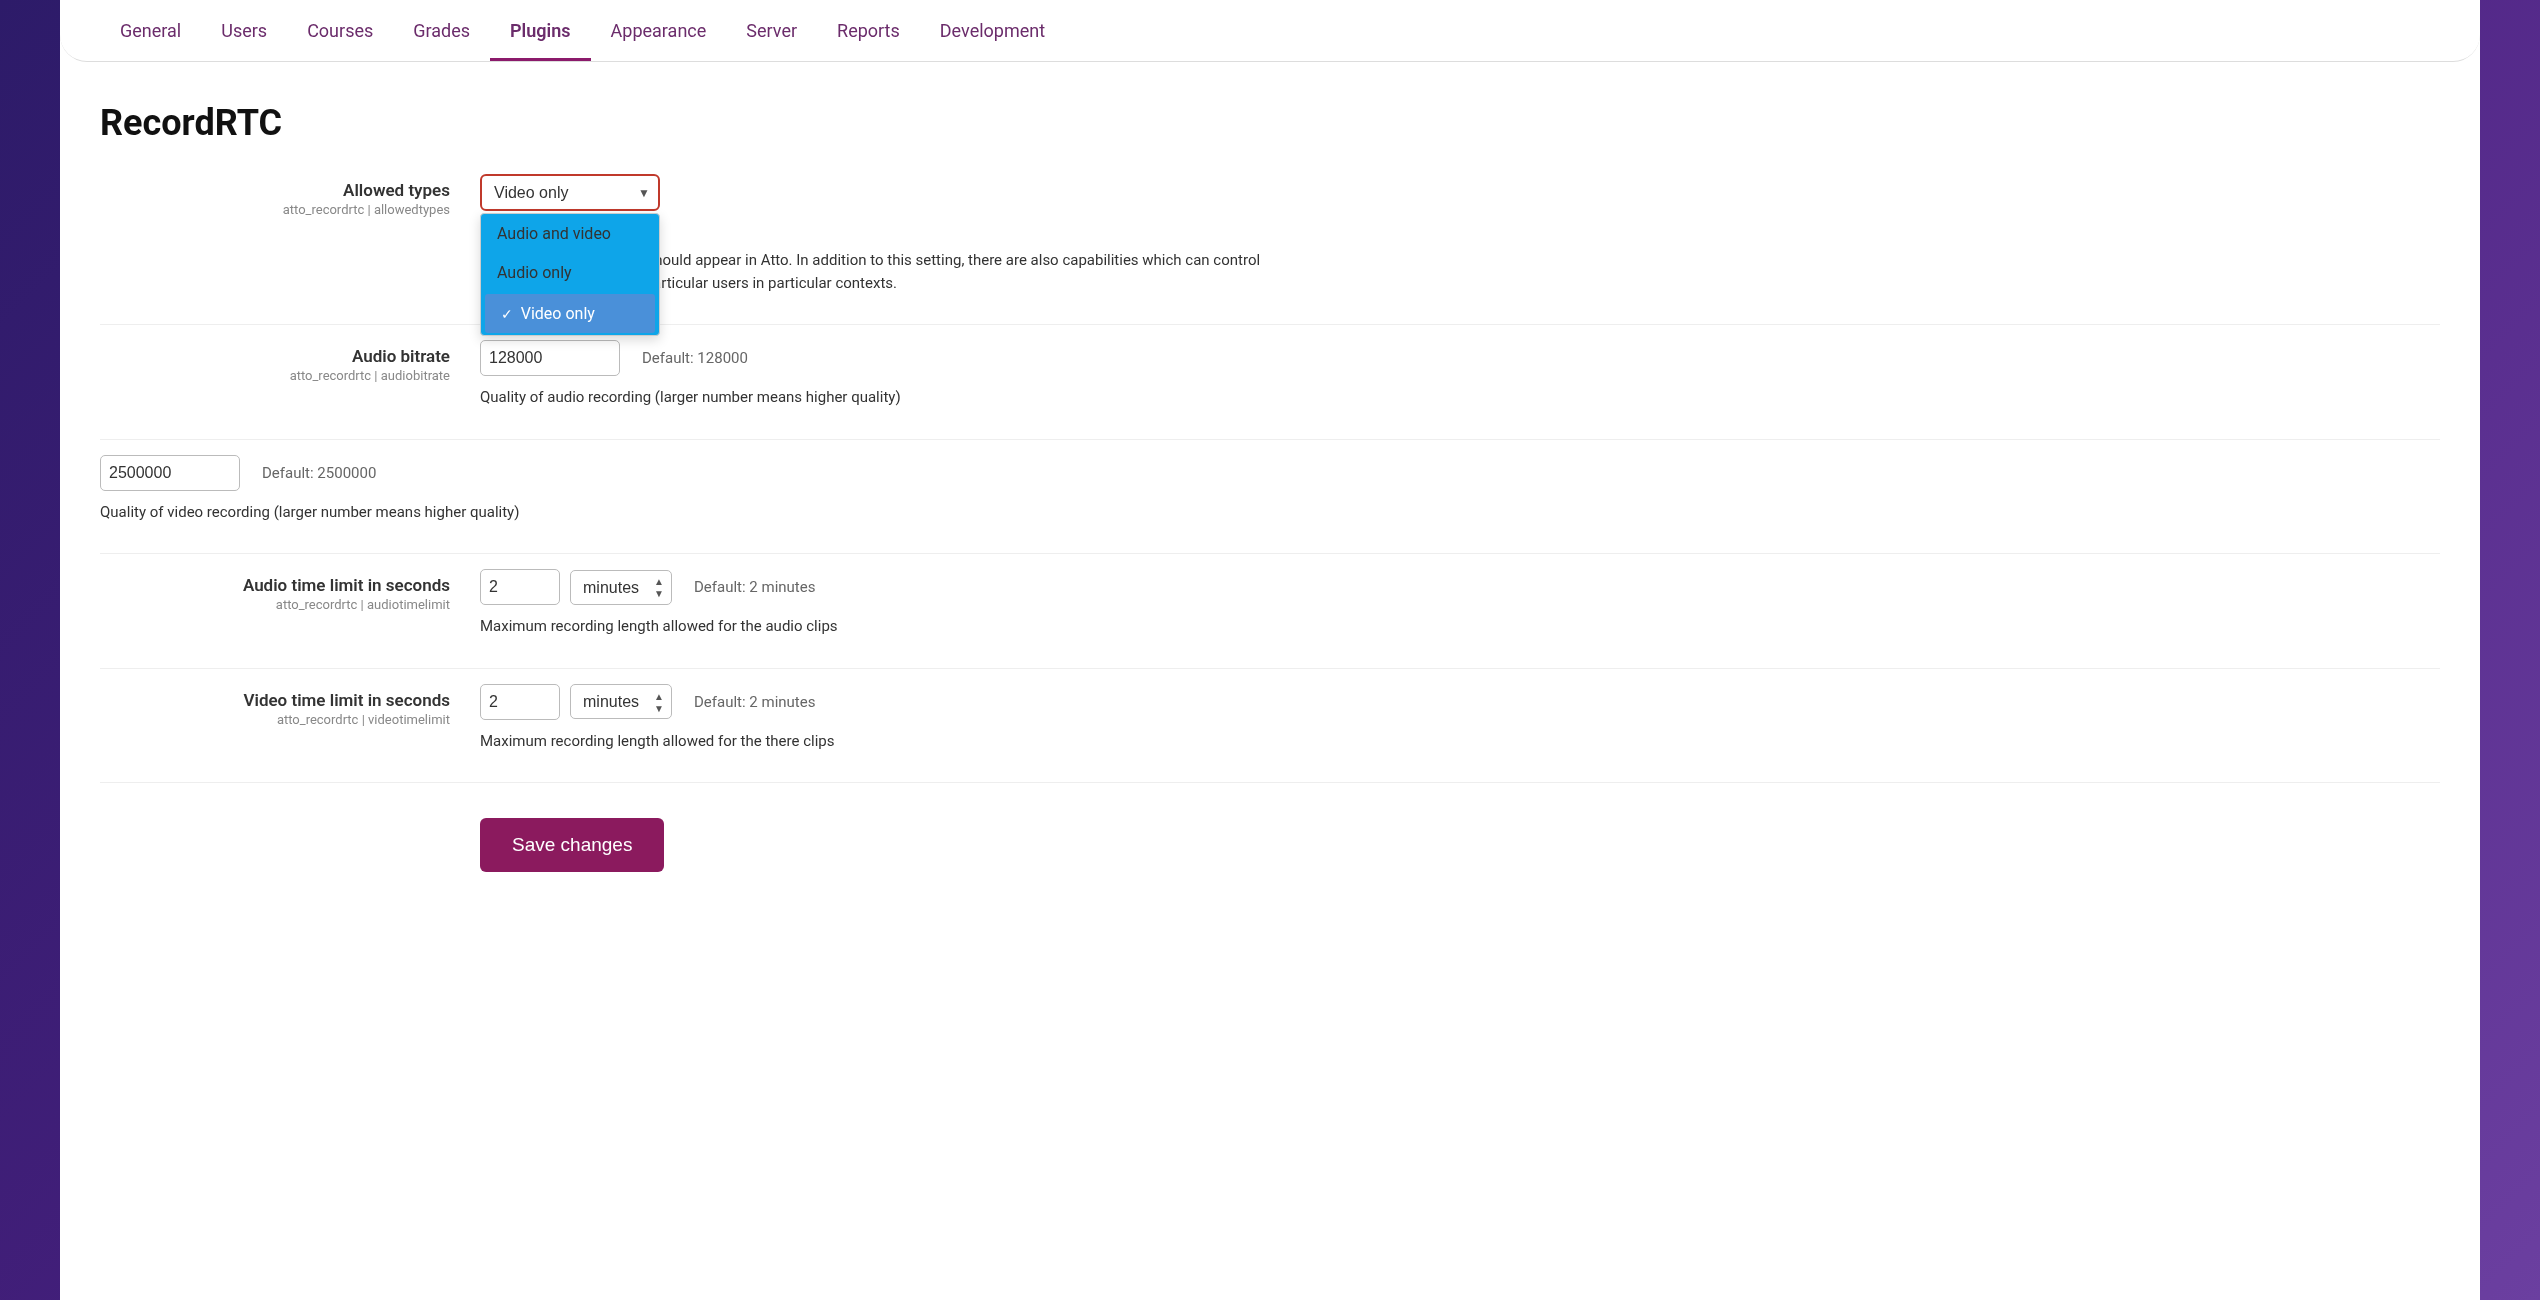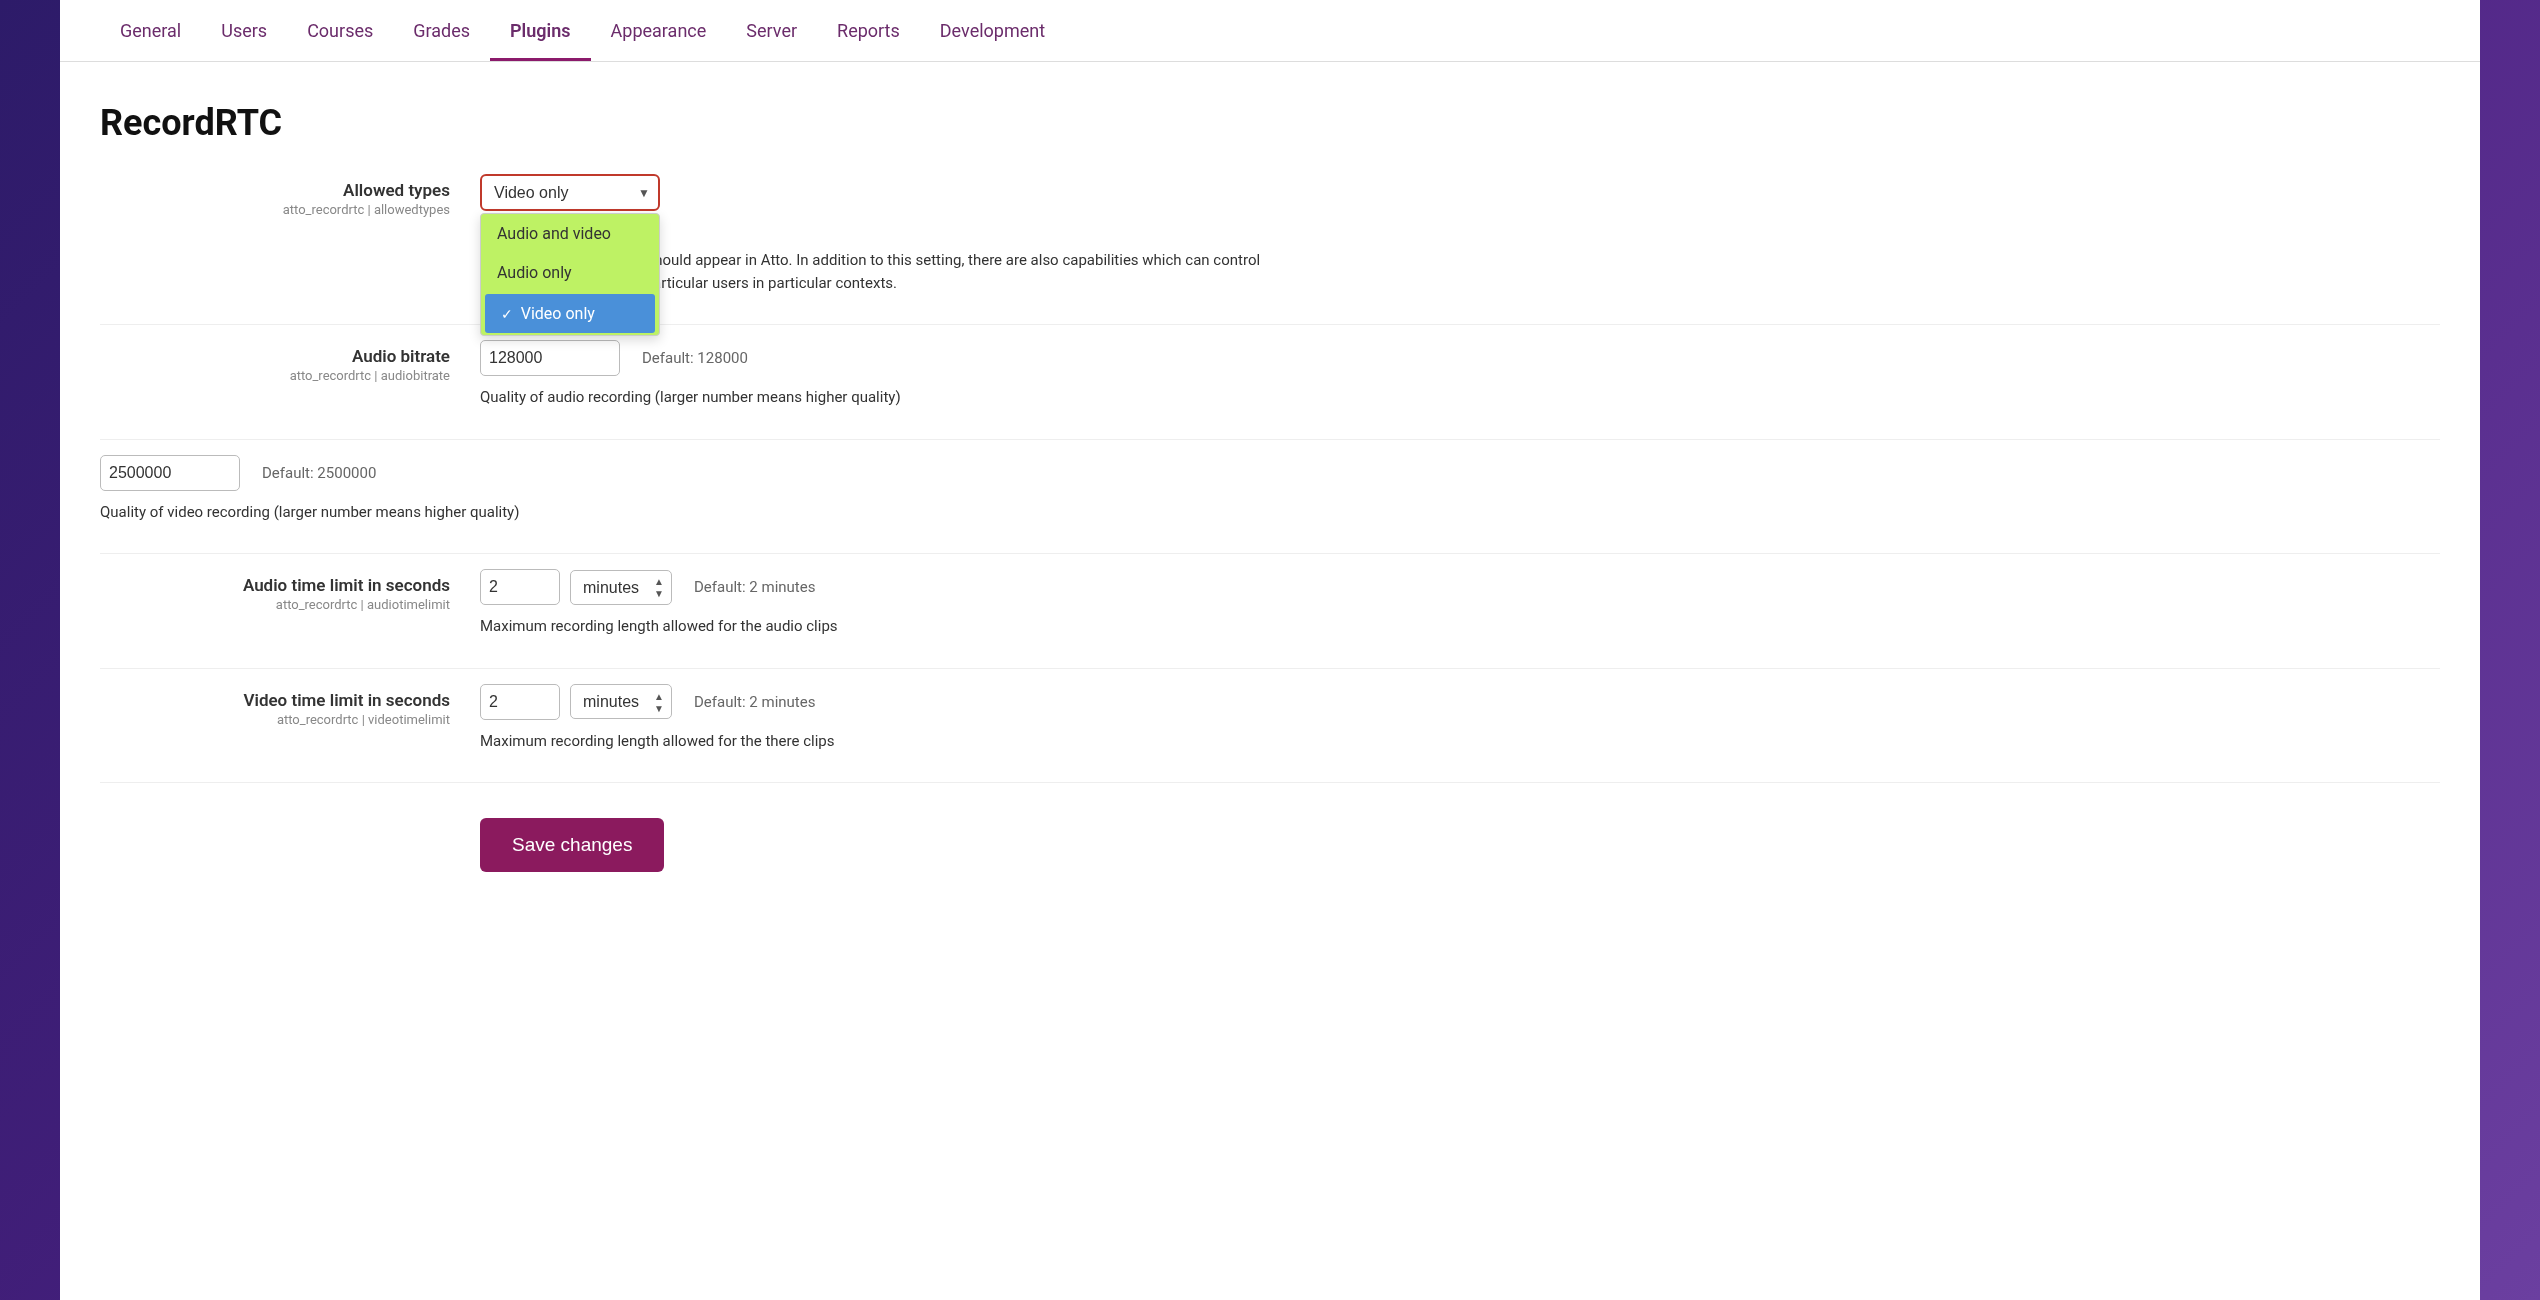--- a/index.html
+++ b/index.html
@@ -17,20 +17,21 @@
       min-height: 100vh;
       display: flex;
       flex-direction: column;
     }
     .top-nav {
       display: flex;
       align-items: center;
       padding: 0 40px;
       border-bottom: 1px solid #ddd;
       background: #fff;
+      border-radius: 27px;
     }
     .top-nav a {
       text-decoration: none;
       color: #6b2c6b;
       font-size: 18px;
       padding: 20px 20px;
       display: inline-block;
       position: relative;
     }
     .top-nav a.active {
@@ -104,21 +105,21 @@
       top: 50%;
       transform: translateY(-50%);
       pointer-events: none;
       color: #555;
       font-size: 12px;
     }
     .dropdown-menu {
       position: absolute;
       top: 100%;
       left: 0;
-      background: #bef264;
+      background: #0ea5e9;
       border: 1px solid #ccc;
       border-radius: 4px;
       box-shadow: 0 4px 12px rgba(0,0,0,0.15);
       z-index: 100;
       min-width: 180px;
       margin-top: 2px;
     }
     .dropdown-item {
       padding: 10px 16px;
       font-size: 16px;

